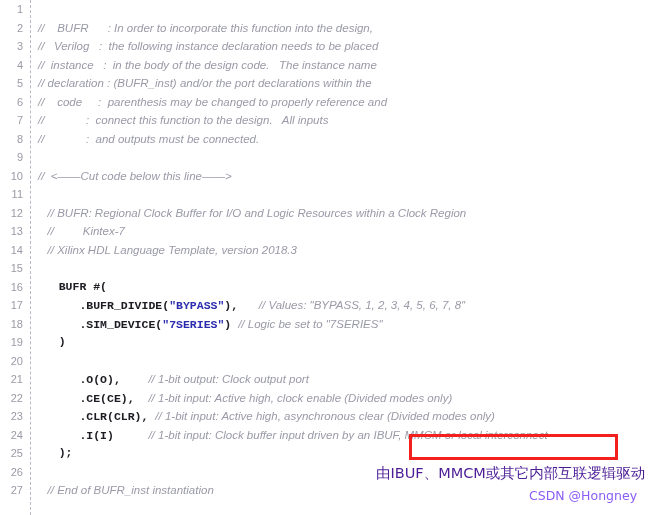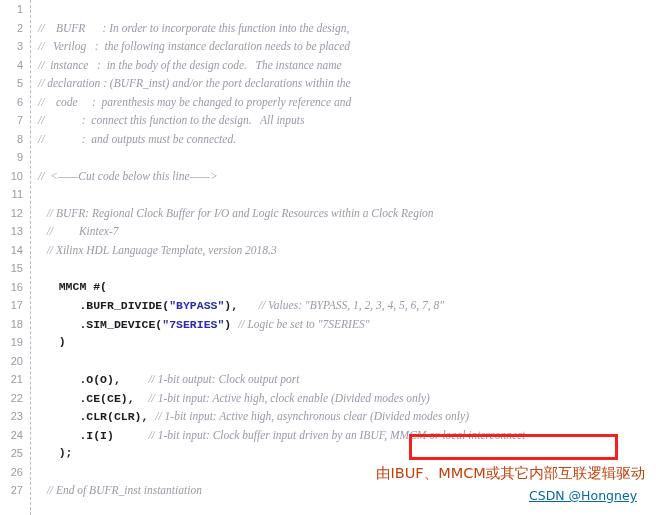--- a/index.html
+++ b/index.html
@@ -55,21 +55,21 @@
     left: 38px;
     top: 0;
     line-height: 18.5px;
     white-space: pre;
   }
 
   
   .cmt {
     color: #9a9aa8;
     font-style: italic;
-    font-family: Liberation Serif, serif;
+    font-family: Liberation Sans, sans-serif;
     font-size: 11.5px;
   }
   .code {
     color: #1c1c22;
     font-weight: bold;
     font-family: "Liberation Mono", monospace;
     font-size: 11.5px;
   }
   .str {
     color: #2b2bb0;
@@ -128,32 +128,32 @@
       <div class="code-line"><span class="lineno">6</span><span class="linetext"><span class="cmt">//    code     :  parenthesis may be changed to properly reference and</span></span></div>
       <div class="code-line"><span class="lineno">7</span><span class="linetext"><span class="cmt">//             :  connect this function to the design.   All inputs</span></span></div>
       <div class="code-line"><span class="lineno">8</span><span class="linetext"><span class="cmt">//             :  and outputs must be connected.</span></span></div>
       <div class="code-line"><span class="lineno">9</span><span class="linetext"></span></div>
       <div class="code-line"><span class="lineno">10</span><span class="linetext"><span class="cmt">//  &lt;——Cut code below this line——&gt;</span></span></div>
       <div class="code-line"><span class="lineno">11</span><span class="linetext"></span></div>
       <div class="code-line"><span class="lineno">12</span><span class="linetext"><span class="cmt">   // BUFR: Regional Clock Buffer for I/O and Logic Resources within a Clock Region</span></span></div>
       <div class="code-line"><span class="lineno">13</span><span class="linetext"><span class="cmt">   //         Kintex-7</span></span></div>
       <div class="code-line"><span class="lineno">14</span><span class="linetext"><span class="cmt">   // Xilinx HDL Language Template, version 2018.3</span></span></div>
       <div class="code-line"><span class="lineno">15</span><span class="linetext"></span></div>
-      <div class="code-line"><span class="lineno">16</span><span class="linetext"><span class="code">   MMCM #(</span></span></div>
+      <div class="code-line"><span class="lineno">16</span><span class="linetext"><span class="code">   BUFR #(</span></span></div>
       <div class="code-line"><span class="lineno">17</span><span class="linetext"><span class="code">      .BUFR_DIVIDE(</span><span class="str">"BYPASS"</span><span class="code">),   </span><span class="cmt">// Values: "BYPASS, 1, 2, 3, 4, 5, 6, 7, 8"</span></span></div>
       <div class="code-line"><span class="lineno">18</span><span class="linetext"><span class="code">      .SIM_DEVICE(</span><span class="str">"7SERIES"</span><span class="code">) </span><span class="cmt">// Logic be set to "7SERIES"</span></span></div>
       <div class="code-line"><span class="lineno">19</span><span class="linetext"><span class="code">   )</span></span></div>
       <div class="code-line"><span class="lineno">20</span></div>
       <div class="code-line"><span class="lineno">21</span><span class="linetext"><span class="code">      .O(O),    </span><span class="cmt">// 1-bit output: Clock output port</span></span></div>
       <div class="code-line"><span class="lineno">22</span><span class="linetext"><span class="code">      .CE(CE),  </span><span class="cmt">// 1-bit input: Active high, clock enable (Divided modes only)</span></span></div>
       <div class="code-line"><span class="lineno">23</span><span class="linetext"><span class="code">      .CLR(CLR), </span><span class="cmt">// 1-bit input: Active high, asynchronous clear (Divided modes only)</span></span></div>
       <div class="code-line"><span class="lineno">24</span><span class="linetext"><span class="code">      .I(I)     </span><span class="cmt">// 1-bit input: Clock buffer input driven by an IBUF, MMCM or local interconnect</span></span></div>
       <div class="code-line"><span class="lineno">25</span><span class="linetext"><span class="code">   );</span></span></div>
       <div class="code-line"><span class="lineno">26</span><span class="linetext"></span></div>
       <div class="code-line"><span class="lineno">27</span><span class="linetext"><span class="cmt">   // End of BUFR_inst instantiation</span></span></div>
     </div>
 
   <div id="highlight-box" style="border-color: rgb(244, 32, 29);"></div>
 
-  <div id="annotation" style="color: #c2410c;">由IBUF、MMCM或其它内部互联逻辑驱动</div>
+  <div id="annotation" style="color: #4c1d95;">由IBUF、MMCM或其它内部互联逻辑驱动</div>
 
-  <div id="watermark" style="color: #0369a1; text-decoration: underline;">CSDN @Hongney</div>
+  <div id="watermark" style="color: #8b5cf6;">CSDN @Hongney</div>
 </div>
 
 </body></html>

